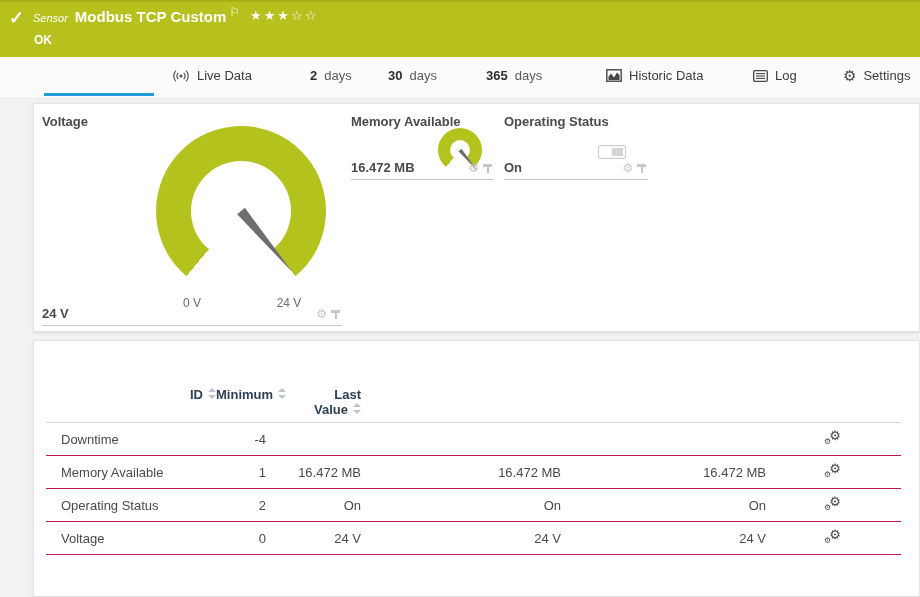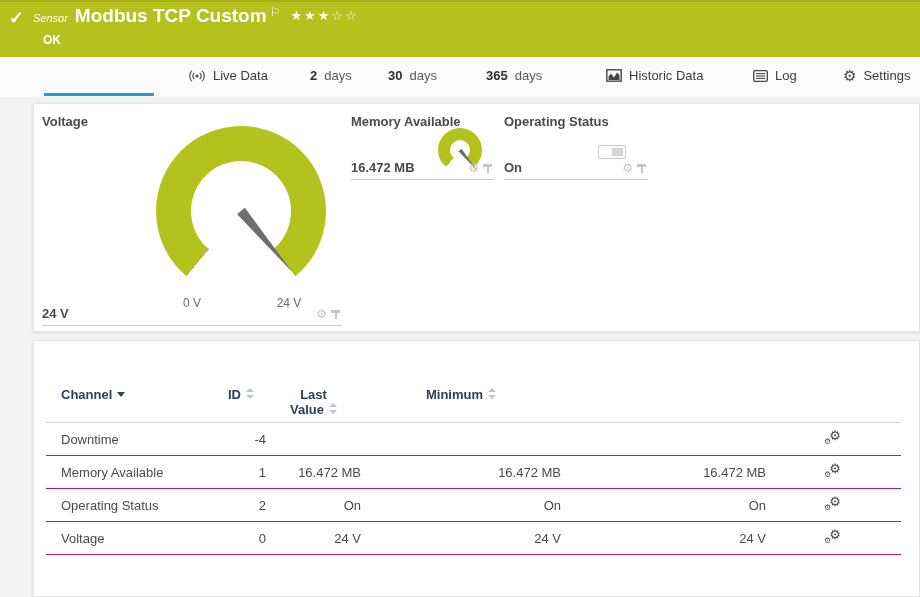--- a/index.html
+++ b/index.html
@@ -6,24 +6,24 @@
   html,body { width:920px; height:597px; overflow:hidden; }
   body { font-family:"Liberation Sans", sans-serif; background:#f2f2f2; color:#444; }
   .page { position:relative; width:920px; height:597px; }
 
   
   .sensor-header { position:absolute; left:0; top:0; width:920px; height:57px;
     background:linear-gradient(#a7b117 0px, #a7b117 2px, #b6c11d 2px); color:#fff; }
   .check { position:absolute; left:9px; top:7px; font-size:18px; font-weight:bold; }
   .titleline { position:absolute; left:33px; top:5px; white-space:nowrap; }
   .kind { font-style:italic; font-size:11px; margin-right:7px; }
-  .sname { font-weight:bold; font-size:19px; }
+  .sname { font-weight:bold; font-size:15px; }
   .flag { font-size:12px; vertical-align:super; margin-left:3px; }
   .stars { font-size:13px; letter-spacing:2px; margin-left:10px; vertical-align:2px; }
-  .okstate { position:absolute; left:43px; top:33px; font-size:12px; font-weight:bold; }
+  .okstate { position:absolute; left:34px; top:33px; font-size:12px; font-weight:bold; }
 
   
   .tabbar { position:absolute; left:0; top:57px; width:920px; height:40px; background:#fbfbfb; }
   .tab { position:absolute; top:0; height:37px; display:flex; align-items:center; gap:7px;
          font-size:13px; color:#3c3c3c; cursor:pointer; white-space:nowrap; }
   .tab .num { font-weight:bold; color:#2f2f2f; }
   .tab .unit { color:#5a5a5a; }
   .tab-underline { position:absolute; left:44px; top:36px; width:110px; height:3px; background:#1e9cd9; }
   .gearglyph { font-size:15px; color:#474747; line-height:1; }
 
@@ -66,21 +66,21 @@
   .toggle { position:absolute; left:94px; top:31px; width:28px; height:14px;
     border:1px solid #c9c9c9; background:#fff; border-radius:2px; box-shadow:inset 0 0 2px rgba(0,0,0,.06); }
   .toggle .knob { position:absolute; right:2px; top:2px; width:11px; height:8px; background:#d5d5d5; }
 
   
   .ctable { position:absolute; left:12px; top:0; width:855px; }
   .thead, .trow { display:grid; grid-template-columns:170px 50px 95px 200px 205px 135px; }
   .thead { padding-top:46px; padding-bottom:5px; border-bottom:1px solid #d6d6d6;
     font-size:13px; font-weight:bold; color:#2e4053; align-items:start; line-height:15px; }
   .th { white-space:nowrap; cursor:pointer; }
-  .th-right { text-align:center; }
+  .th-right { text-align:right; }
   .th-channel { padding-left:15px; }
   .trow { height:33px; align-items:center; border-bottom:1px solid #be185d; font-size:13px; color:#4a4a4a; }
   .td-channel { padding-left:15px; }
   .td-right { text-align:right; }
   .td-action { padding-left:58px; }
 
   .caret-down { display:inline-block; width:0; height:0; border-left:4px solid transparent;
     border-right:4px solid transparent; border-top:5px solid #2e4053; margin-left:5px; vertical-align:2px; }
   .sort { display:inline-block; width:8px; height:11px; position:relative; margin-left:5px; }
   .sort::before { content:""; position:absolute; left:0; top:0; border-left:4px solid transparent;
@@ -103,21 +103,21 @@
     <span class="check">✓</span>
     <div class="titleline">
       <span class="kind">Sensor</span><span class="sname">Modbus TCP Custom</span><span class="flag">⚐</span><span class="stars">★★★☆☆</span>
     </div>
     <div class="okstate">OK</div>
   </div>
 
   <div class="tabbar">
     <div class="tab-underline"></div>
 
-    <div class="tab" style="left:188px;">
+    <div class="tab" style="left:172px;">
       <span>
         <svg width="18" height="14" viewBox="0 0 18 14">
           <circle cx="9" cy="7" r="1.6" fill="#555"></circle>
           <path d="M6.3,3.9 A4.6,4.6 0 0,0 6.3,10.1" fill="none" stroke="#555" stroke-width="1.2"></path>
           <path d="M11.7,3.9 A4.6,4.6 0 0,1 11.7,10.1" fill="none" stroke="#555" stroke-width="1.2"></path>
           <path d="M4,1.6 A7.6,7.6 0 0,0 4,12.4" fill="none" stroke="#555" stroke-width="1.2"></path>
           <path d="M14,1.6 A7.6,7.6 0 0,1 14,12.4" fill="none" stroke="#555" stroke-width="1.2"></path>
         </svg>
       </span>
       <span>Live Data</span>
@@ -204,27 +204,26 @@
         <span class="cellgear">⚙</span>
         <span class="pin"></span>
       </div>
     </div>
   </div>
 
   <div class="panel panel-table">
     <div class="ctable">
 
       <div class="thead">
-        <div class="th th-channel"><span>Channel</span><span class="caret-down"></span></div>
         <div class="th th-right"><span>ID</span><span class="sort"></span></div>
+        <div class="th th-right"><span>Minimum</span><span class="sort"></span></div>
         <div class="th th-right">
           <div>Last</div>
           <div><span>Value</span><span class="sort"></span></div>
         </div>
-        <div class="th th-right"><span>Minimum</span><span class="sort"></span></div>
         <div class="th"></div>
       </div>
 
       <div class="trow">
         <div class="td-channel">Downtime</div>
         <div class="td-right">-4</div>
         <div class="td-right"></div>
         <div class="td-right"></div>
         <div class="td-right"></div>
         <div class="td-action"><span class="gearset"><span class="g1">⚙</span><span class="g2">⚙</span></span></div>

